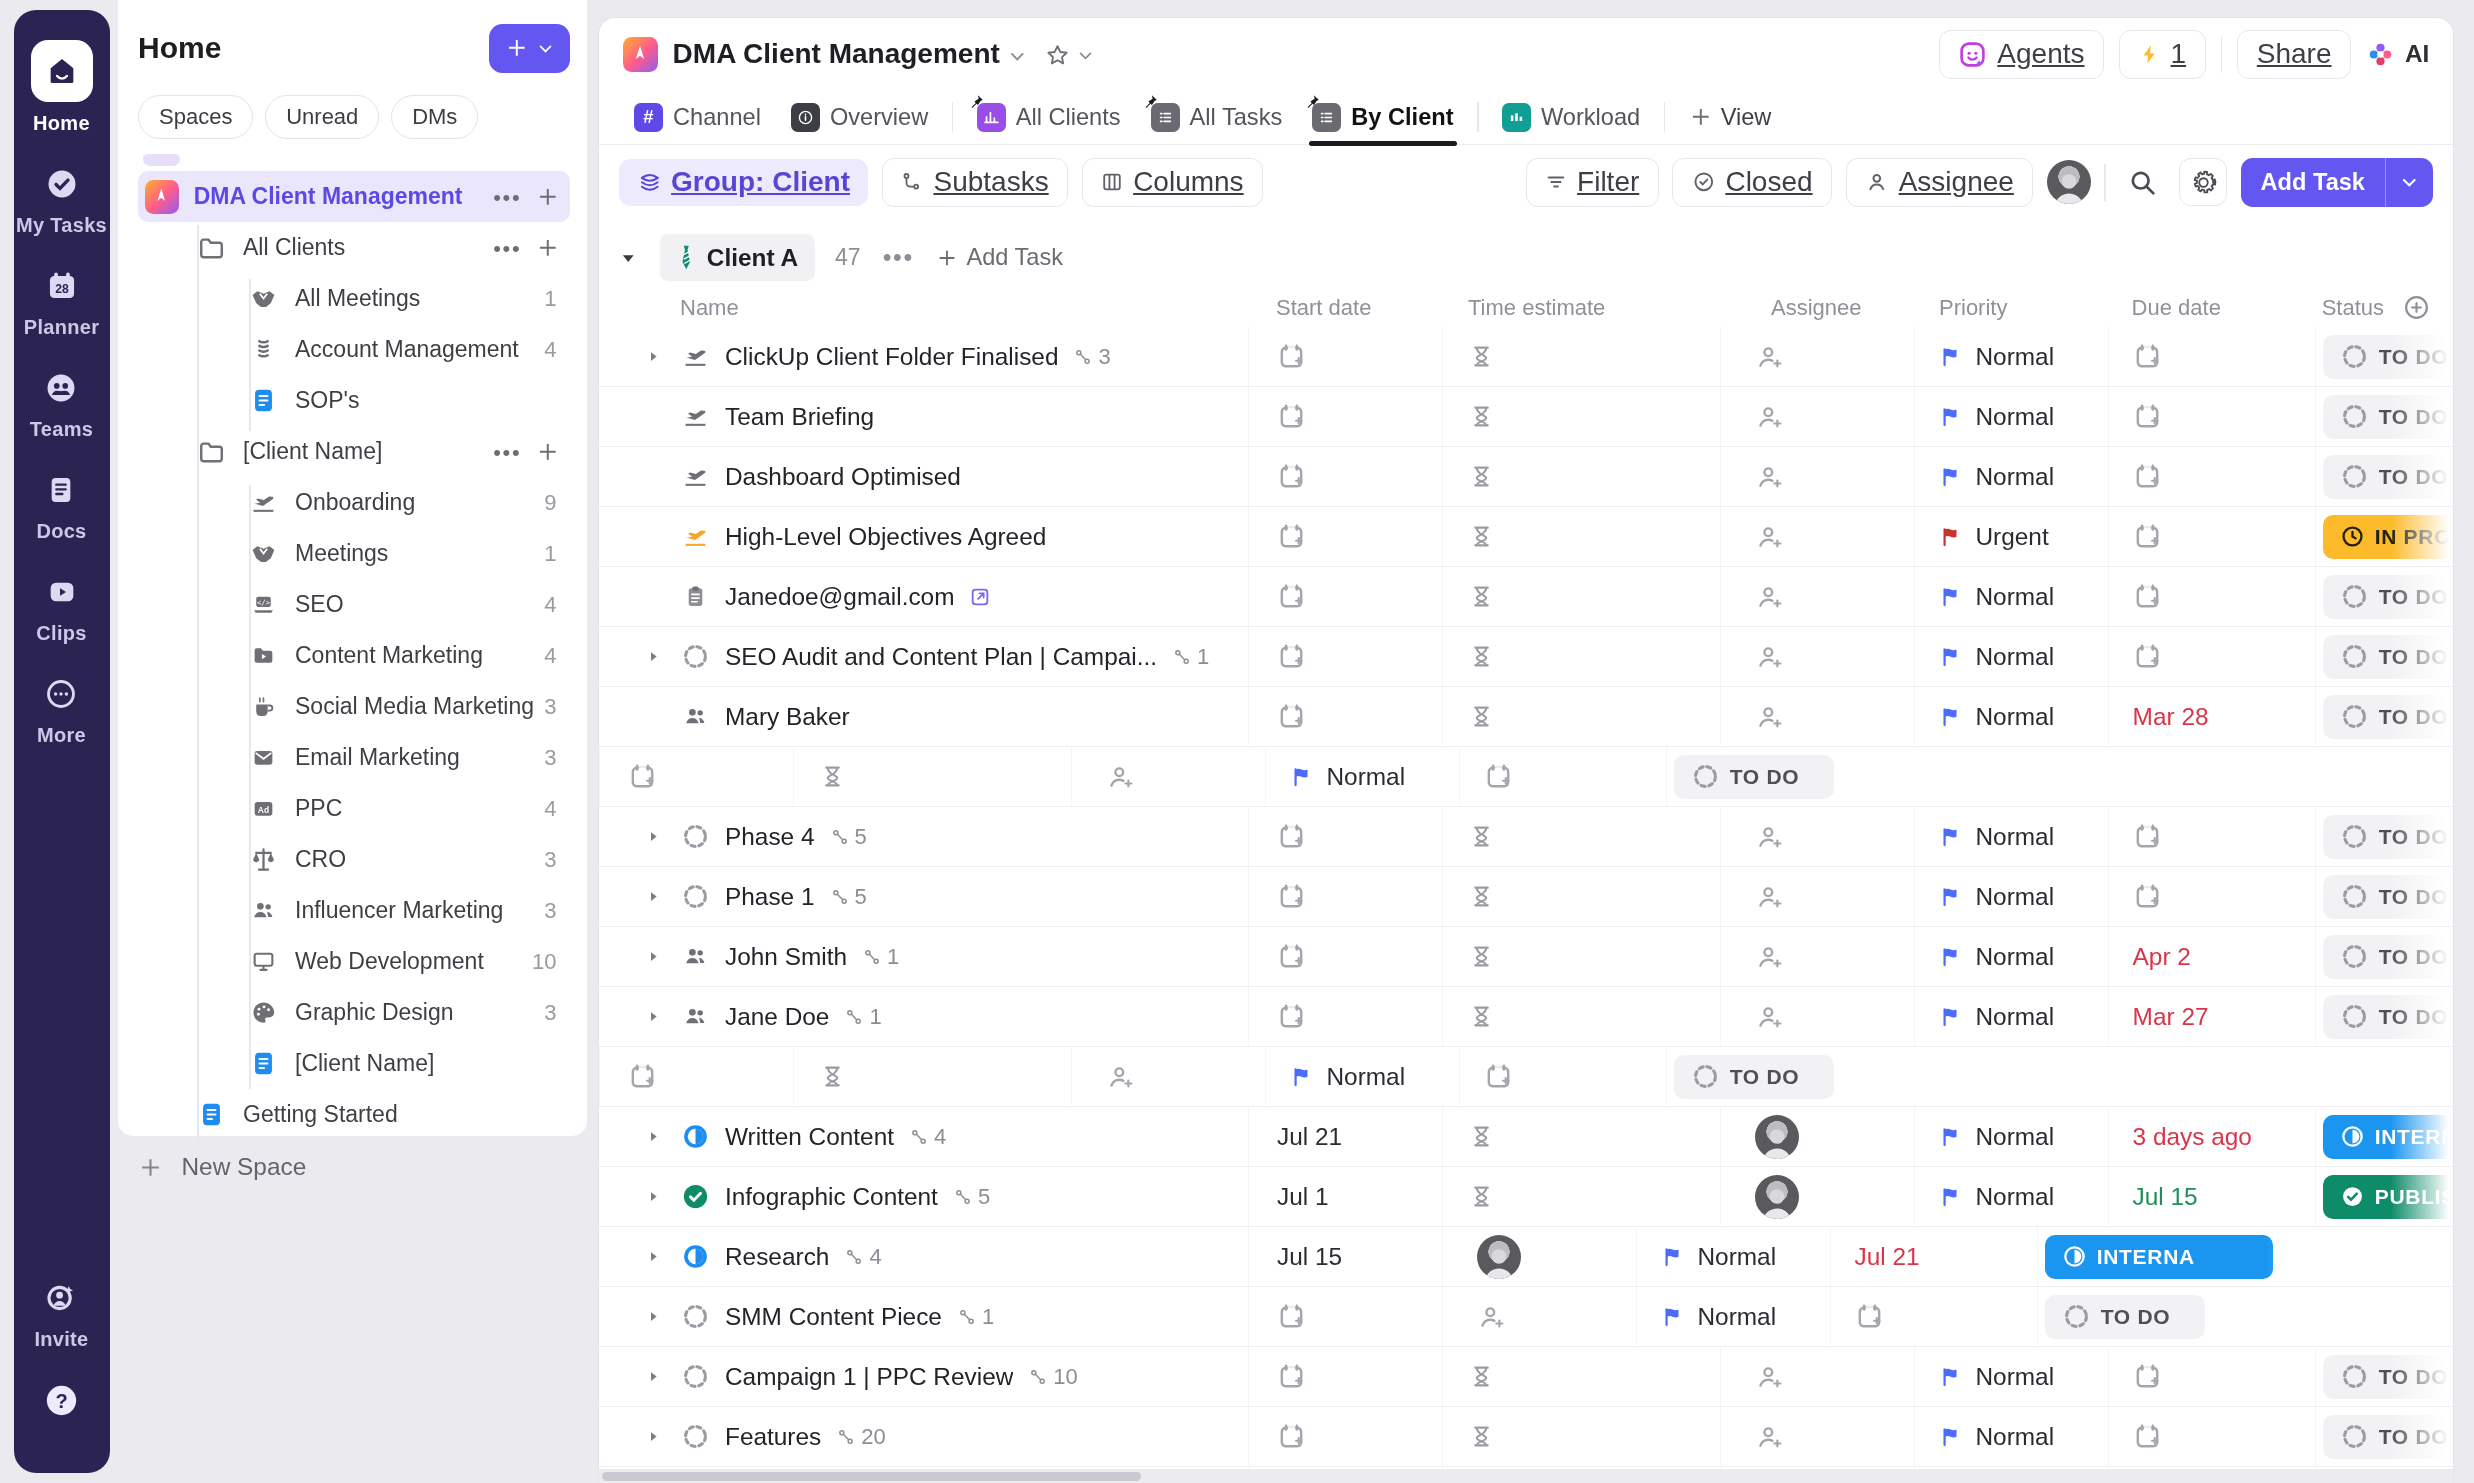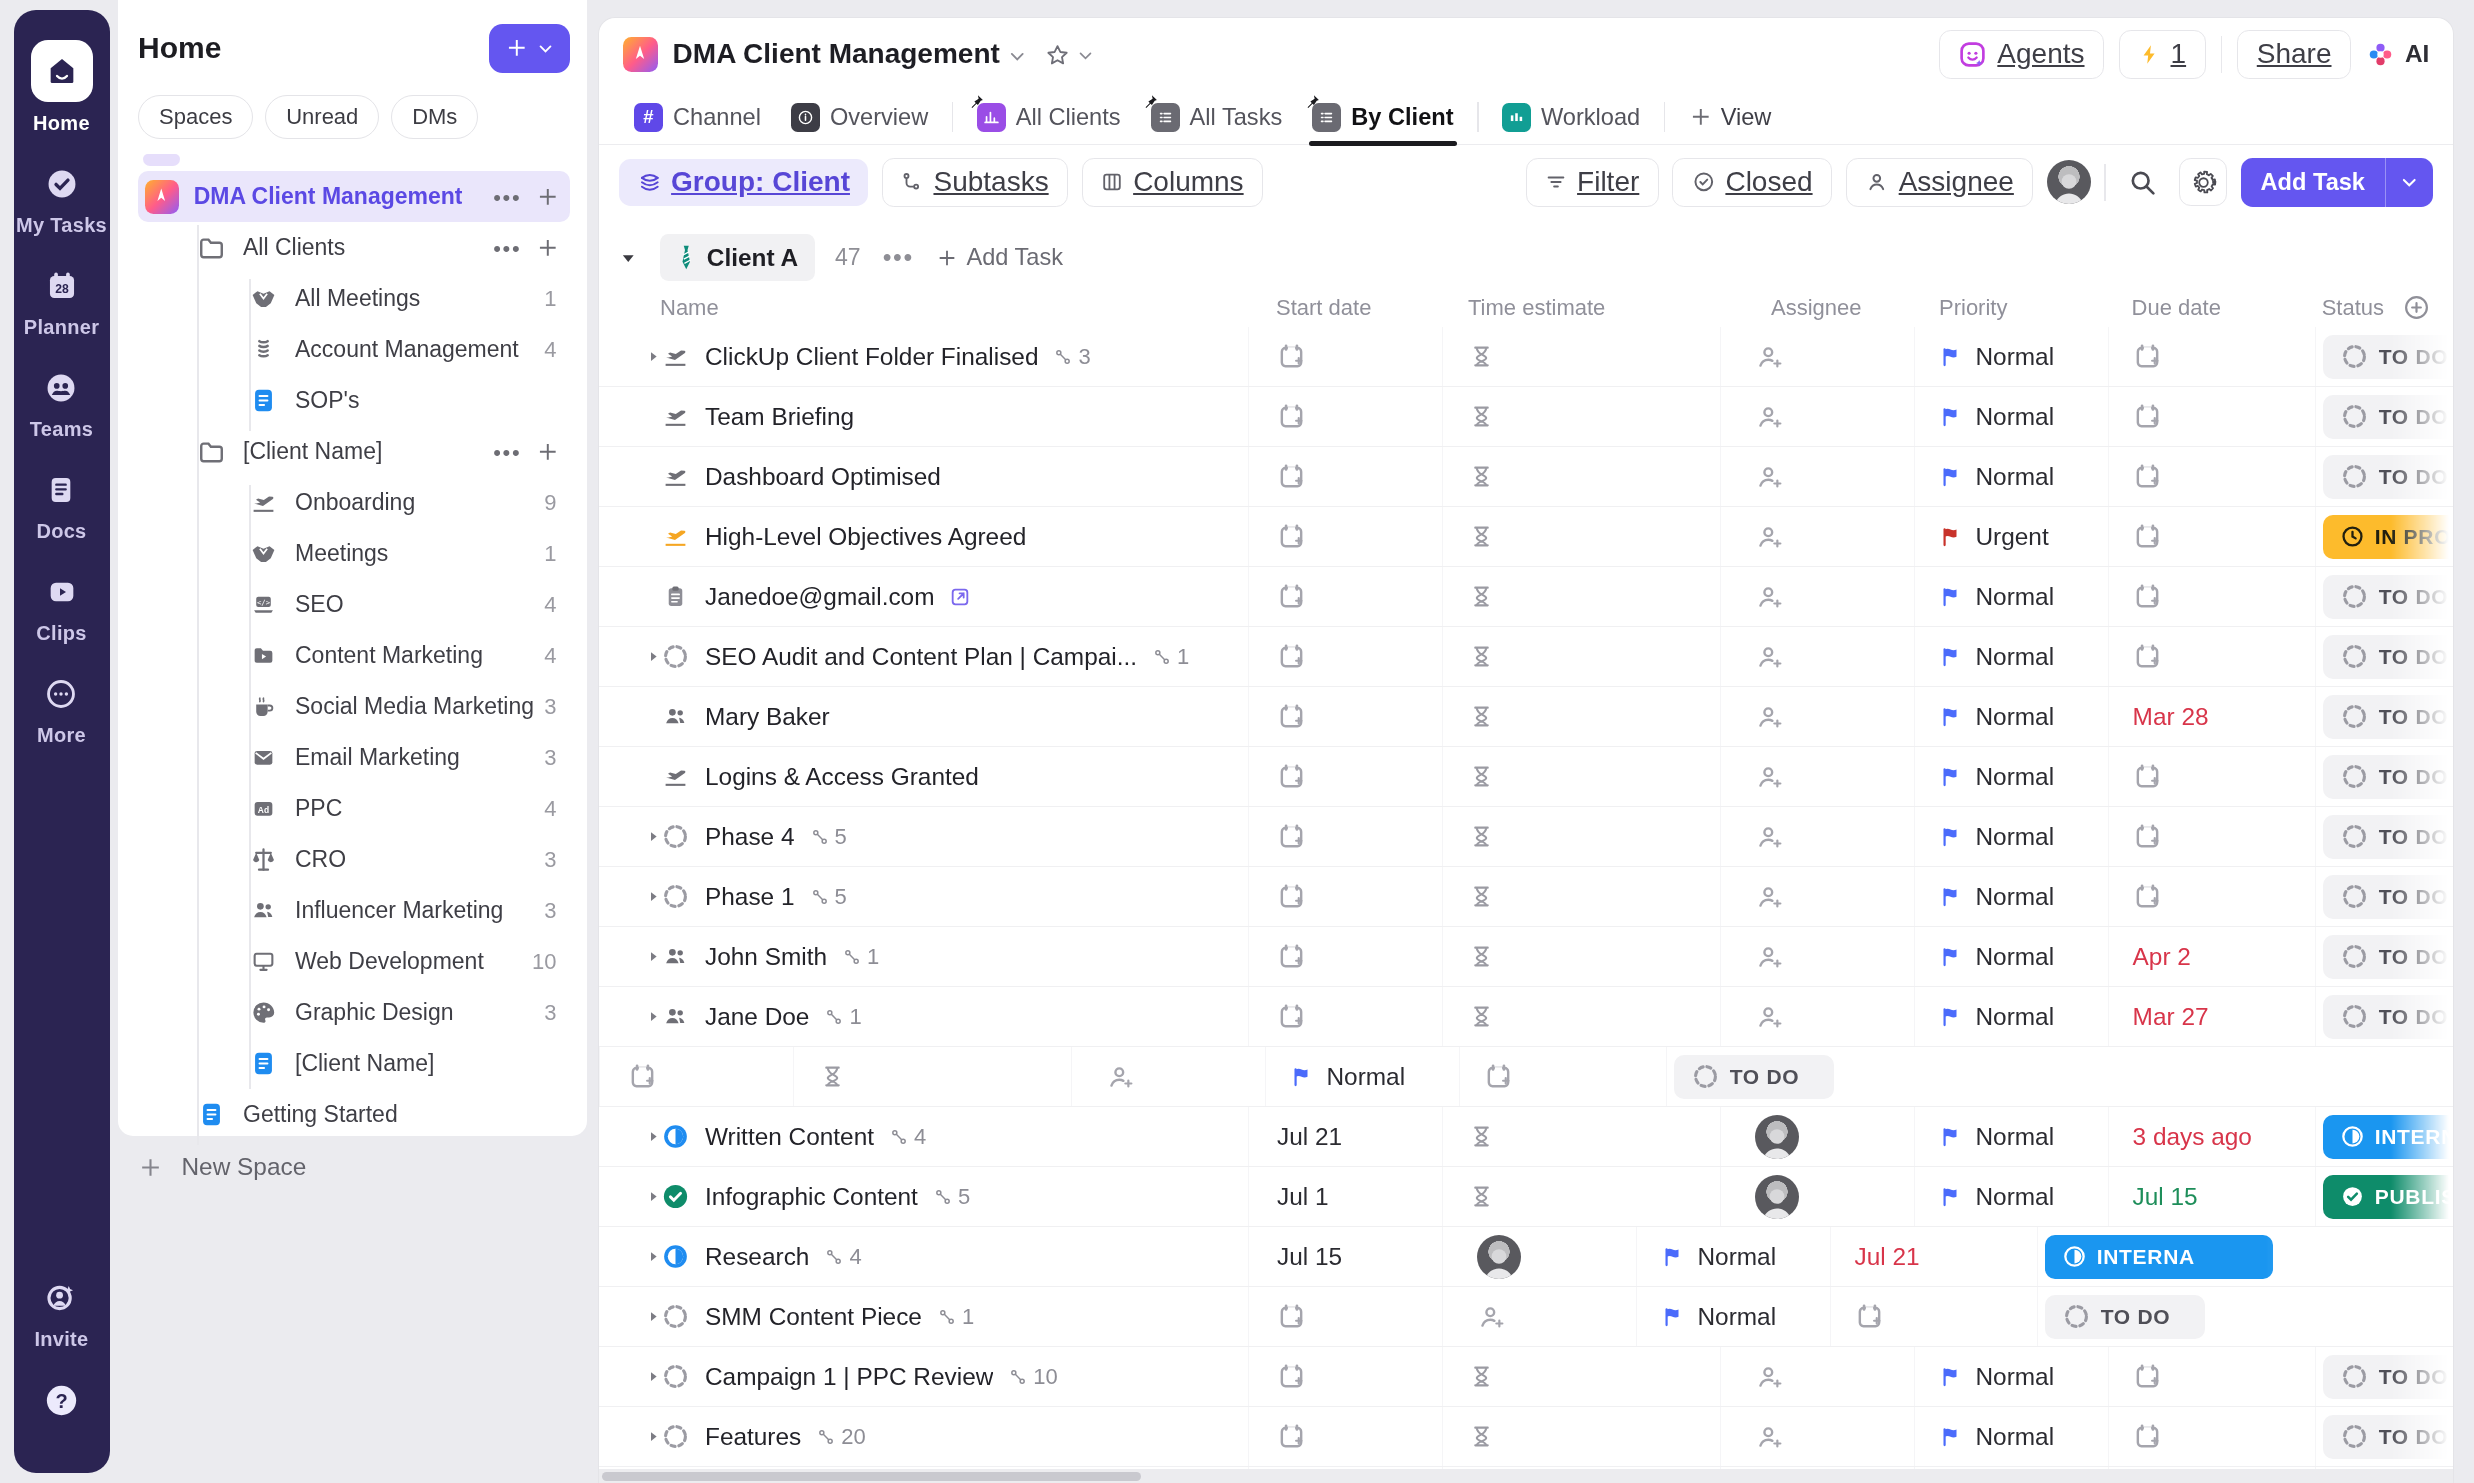--- a/index.html
+++ b/index.html
@@ -86,21 +86,21 @@
   .gh-tri{color:#3a3a40;margin-right:22px;cursor:pointer;}
   .client-chip{background:#f1f1f3;border-radius:8.4px;height:47px;display:flex;align-items:center;gap:11.8px;
     padding:0 17px;font-size:24.4px;font-weight:700;color:#1e1e24;cursor:pointer;}
   .gh-count{font-size:23px;color:#8e8e95;margin-left:20px;}
   .gh-dots{font-size:25px;color:#8e8e95;margin-left:22px;cursor:pointer;letter-spacing:1.7px;}
   .gh-add{display:flex;align-items:center;gap:8.4px;font-size:23.6px;color:#6b6b73;margin-left:22px;cursor:pointer;}
   
   .thead{height:39px;display:flex;align-items:center;color:#90909a;font-size:22px;position:relative;}
   .trowline{display:flex;align-items:center;height:59px;border-bottom:1.7px solid #f0f0f2;position:relative;}
   .col{box-sizing:border-box;height:100%;display:flex;align-items:center;flex:0 0 auto;}
-  .c-name{width:649px;padding-left:61px;position:relative;}
+  .c-name{width:649px;padding-left:81px;position:relative;}
   .c-start{width:194px;padding-left:28px;border-left:1.7px solid #f5f5f7;}
   .c-time{width:278px;padding-left:26px;border-left:1.7px solid #f5f5f7;}
   .c-assn{width:194px;padding-left:34px;border-left:1.7px solid #f5f5f7;}
   .c-prio{width:194px;padding-left:25px;border-left:1.7px solid #f5f5f7;}
   .c-due{width:207px;padding-left:23.6px;border-left:1.7px solid #f5f5f7;}
   .c-status{flex:1 1 auto;padding-left:6.7px;border-left:1.7px solid #f5f5f7;overflow:hidden;
     -webkit-mask-image:linear-gradient(90deg,#000 55%,rgba(0,0,0,0) 97%);
             mask-image:linear-gradient(90deg,#000 55%,rgba(0,0,0,0) 97%);}
   .thead .col{border-left:none;}
   .expander{position:absolute;left:47px;top:0;height:100%;width:25px;display:flex;align-items:center;color:#7c7c84;cursor:pointer;}
@@ -1230,29 +1230,20 @@
             <span>
               <svg width="29" height="29" viewBox="0 0 24 24">
                 <circle cx="12" cy="12" r="8.2" fill="none" stroke="#9b9ba3" stroke-width="2.6" stroke-dasharray="3.4 3.2" stroke-linecap="round"></circle>
               </svg>
             </span>
             <span>TO DO</span>
           </div>
         </div>
       </div>
       <div class="trowline">
-        <div class="col c-name">
-          <span class="rowicon">
-            <svg width="29" height="25" viewBox="0 0 24 24">
-              <path d="M2.5 19h19v2h-19z" fill="#6f6f76"></path>
-              <path d="M3 13l8.5 2.3L21 8.6c.9-.6.6-2-.5-2.1l-3.2-.2-5 3.4-5.5-1.6-2 1.2 4 2.6-3.6 1z" fill="#6f6f76"></path>
-            </svg>
-          </span>
-          <span class="rname">Logins &amp; Access Granted</span>
-        </div>
         <div class="col c-start">
           <span class="ph">
             <svg width="29" height="29" viewBox="0 0 24 24">
               <rect x="4" y="5" width="16" height="15" rx="3" fill="none" stroke="#a5a5ad" stroke-width="2"></rect>
               <path d="M7.5 3.2v3M16.5 3.2v3" stroke="#a5a5ad" stroke-width="2.2" stroke-linecap="round"></path>
               <path d="M15.8 15.5h4.4M18 13.3v4.4" stroke="#a5a5ad" stroke-width="1.8" stroke-linecap="round"></path>
               <path d="M9 5.5h6" stroke="#fff" stroke-width="2.4"></path>
             </svg>
           </span>
         </div>

